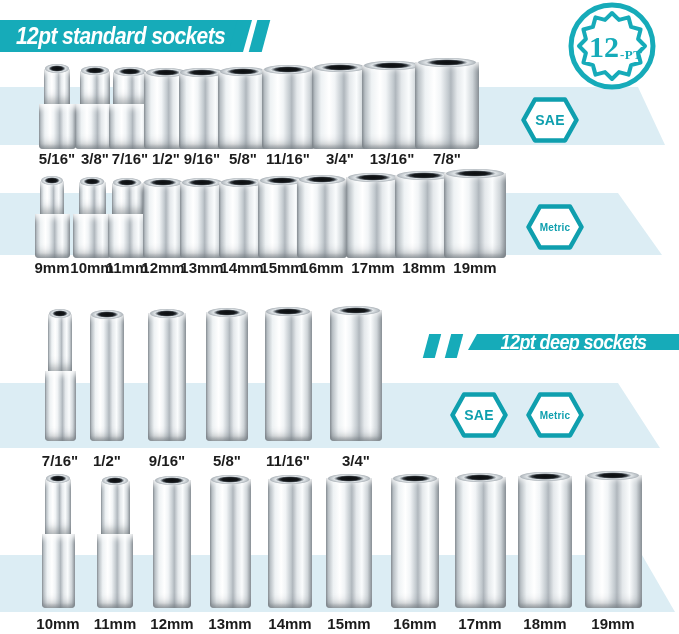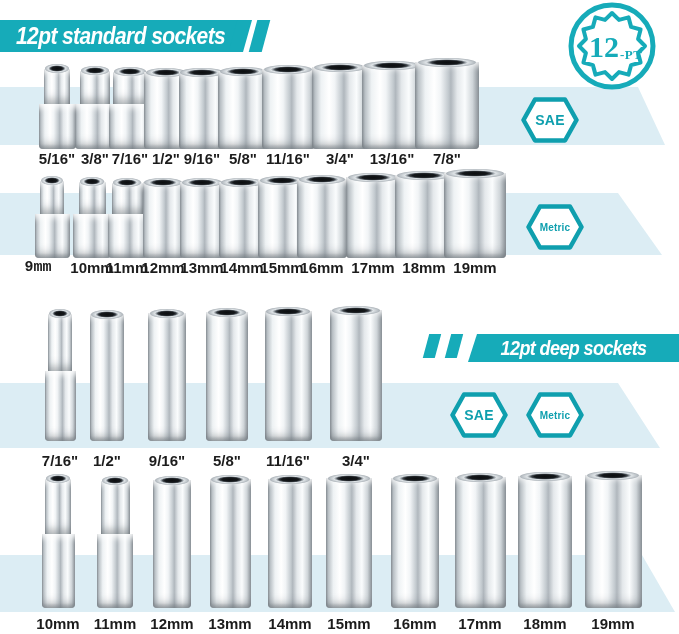--- a/index.html
+++ b/index.html
@@ -16,21 +16,21 @@
   .band2{top:193px; width:679px; height:62px; clip-path:polygon(0 0, 618px 0, 662px 100%, 0 100%);}
   .band3{top:383px; width:679px; height:65px; clip-path:polygon(0 0, 618px 0, 660px 100%, 0 100%);}
   .band4{top:555px; width:679px; height:57px; clip-path:polygon(0 0, 642px 0, 675px 100%, 0 100%);}
 
   
   .banner{position:absolute; background:var(--teal); color:#fff; display:flex; align-items:center;
           font-style:italic; font-weight:bold; white-space:nowrap;}
   .banner .btxt{display:inline-block; transform:scaleY(1.12); letter-spacing:-0.6px;}
   .banner-standard{left:0; top:20px; width:236px; height:32px; font-size:21px; padding-left:16px;
           clip-path:polygon(0 0, 100% 0, calc(100% - 9px) 100%, 0 100%);}
-  .banner-deep{left:468px; top:334px; width:211px; height:28px; font-size:18px; justify-content:center;
+  .banner-deep{left:468px; top:334px; width:211px; height:16px; font-size:18px; justify-content:center;
           clip-path:polygon(9px 0, 100% 0, 100% 100%, 0 100%);}
   .slash{position:absolute; background:var(--teal); transform:skewX(-15deg);}
   .slash.s1a{left:233px; top:20px; width:13px; height:32px;}
   .slash.s1b{left:253px; top:20px; width:13px; height:32px;}
   .slash.s2a{left:426px; top:334px; width:12px; height:24px;}
   .slash.s2b{left:448px; top:334px; width:12px; height:24px;}
 
   
   .corner-badge{position:absolute; left:567px; top:1px; width:90px; height:90px;}
   .corner-badge circle{fill:#fff; stroke:var(--teal); stroke-width:5;}
@@ -166,21 +166,21 @@
       <div class="sock" style="left: 415px; top: 62px; width: 64px; height: 87px;">
         <div class="part cap body" style="width: 64px; height: 87px;"></div>
       </div>
       <span class="size-label" style="left: 413px; top: 150px;">7/8"</span>
     </div>
   <div class="layer">
       <div class="sock" style="left: 34.5px; top: 180px; width: 35px; height: 78px;">
         <div class="part cap" style="width: 24px; height: 34px;"></div>
         <div class="part body" style="width: 35px; height: 44px;"></div>
       </div>
-      <span class="size-label" style="left: 4px; top: 259px; font-family: Liberation Mono, monospace;">9mm</span>
+      <span class="size-label" style="left: 18px; top: 259px;">9mm</span>
       <div class="sock" style="left: 73px; top: 181px; width: 38px; height: 77px;">
         <div class="part cap" style="width: 27px; height: 33px;"></div>
         <div class="part body" style="width: 38px; height: 44px;"></div>
       </div>
       <span class="size-label" style="left: 58px; top: 259px;">10mm</span>
       <div class="sock" style="left: 107.5px; top: 182px; width: 39px; height: 76px;">
         <div class="part cap" style="width: 31px; height: 32px;"></div>
         <div class="part body" style="width: 39px; height: 44px;"></div>
       </div>
       <span class="size-label" style="left: 93px; top: 259px;">11mm</span>

